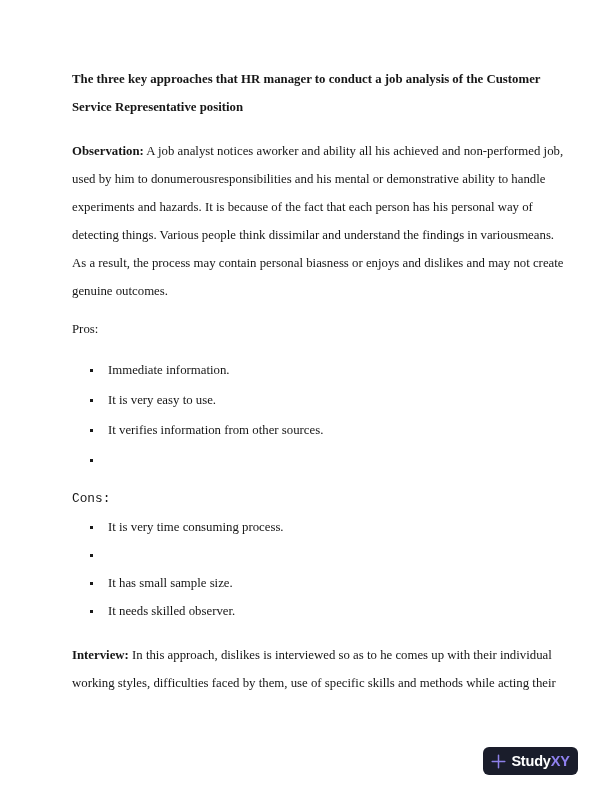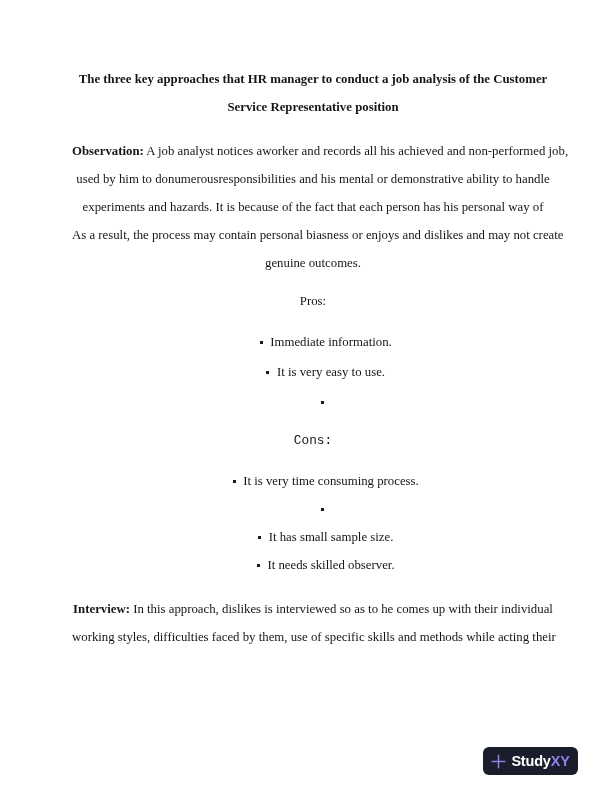--- a/index.html
+++ b/index.html
@@ -8,36 +8,35 @@
     height: 792px;
     background: #ffffff;
     position: relative;
     overflow: hidden;
     font-family: "Liberation Serif", "DejaVu Serif", serif;
     font-size: 12.8px;
     color: #161616;
   }
   .content {
     padding: 65px 58px 0 72px;
-    text-align: center;
   }
   .tline, .line {
     line-height: 28px;
     height: 28px;
     white-space: nowrap;
   }
   .doc-title { font-weight: bold; }
   .lead { font-weight: bold; }
 
   .para-observation { margin-top: 16px; }
   .label-pros { margin-top: 10px; }
   .list-pros { margin-top: 12px; }
   .list-pros .bullet-row { line-height: 30px; height: 30px; }
   .label-cons { margin-top: 10px; font-family: Liberation Mono, monospace; }
-  .list-cons { margin-top: 12px; }
+  .list-cons { }
   .list-cons .bullet-row { line-height: 28px; height: 28px; }
   .para-interview { margin-top: 16px; }
 
   .bullet-row { white-space: nowrap; padding-left: 18px; }
   .bullet {
     display: inline-block;
     width: 18px;
   }
   .bullet::before {
     content: "";
@@ -74,34 +73,36 @@
 <body>
 
 <div class="content">
 
   <div class="doc-title">
     <div class="tline">The three key approaches that HR manager to conduct a job analysis of the Customer</div>
     <div class="tline">Service Representative position</div>
   </div>
 
   <div class="para-observation">
-    <div class="line"><span class="lead">Observation:</span><span> A job analyst notices aworker and records all his achieved and non-performed job,</span></div>
+    <div class="line"><span class="lead">Observation:</span><span> A job analyst notices aworker and ability all his achieved and non-performed job,</span></div>
     <div>
         <div class="tline">used by him to donumerousresponsibilities and his mental or demonstrative ability to handle</div>
         <div class="tline">experiments and hazards. It is because of the fact that each person has his personal way of</div>
+        <div class="tline">detecting things. Various people think dissimilar and understand the findings in variousmeans.</div>
         <div class="tline">As a result, the process may contain personal biasness or enjoys and dislikes and may not create</div>
         <div class="tline">genuine outcomes.</div>
       </div>
   </div>
 
   <div class="line label-pros">Pros:</div>
 
   <div class="list-pros">
       <div class="bullet-row"><span class="bullet"></span><span>Immediate information.</span></div>
       <div class="bullet-row"><span class="bullet"></span><span>It is very easy to use.</span></div>
+      <div class="bullet-row"><span class="bullet"></span><span>It verifies information from other sources.</span></div>
       <div class="bullet-row"><span class="bullet"></span></div>
     </div>
 
   <div class="line label-cons">Cons:</div>
 
   <div class="list-cons">
       <div class="bullet-row"><span class="bullet"></span><span>It is very time consuming process.</span></div>
       <div class="bullet-row"><span class="bullet"></span></div>
       <div class="bullet-row"><span class="bullet"></span><span>It has small sample size.</span></div>
       <div class="bullet-row"><span class="bullet"></span><span>It needs skilled observer.</span></div>

